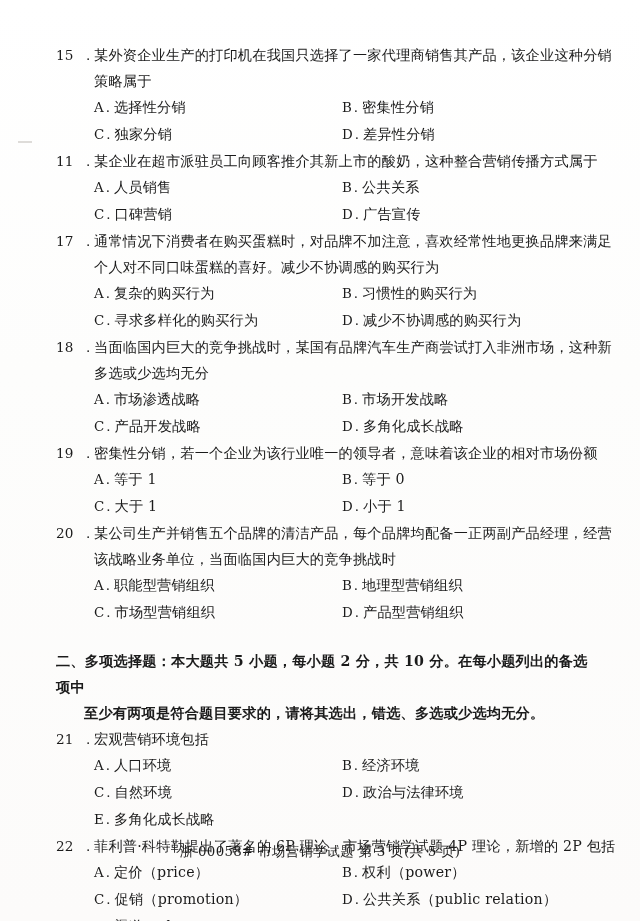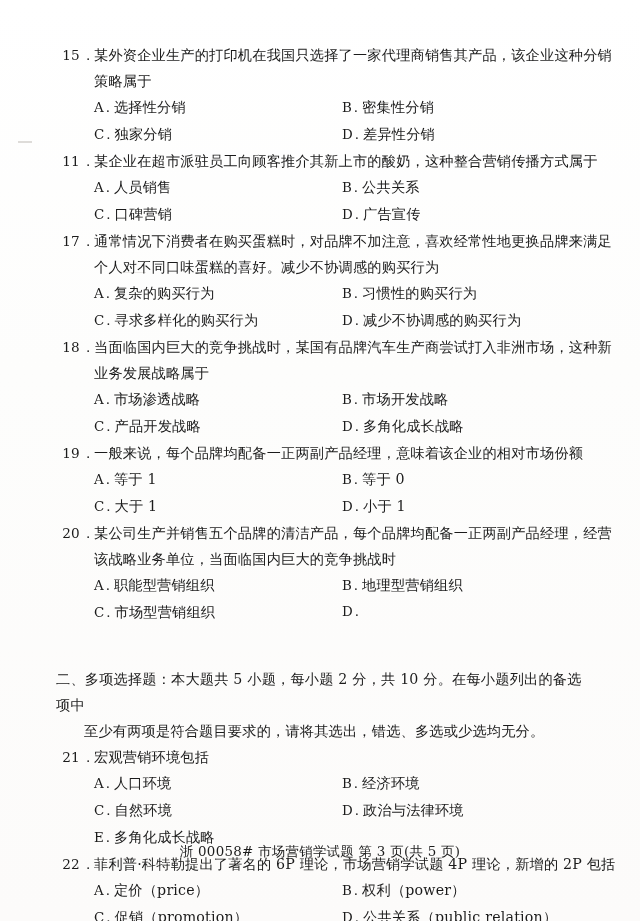--- a/index.html
+++ b/index.html
@@ -39,21 +39,21 @@
     display: flex;
     align-items: baseline;
     font-size: 14.2px;
     line-height: 26px;
     letter-spacing: 0.2px;
     white-space: nowrap;
   }
   .qnum {
     width: 30px;
     flex: 0 0 30px;
-    text-align: center;
+    text-align: left;
     font-size: 13.6px;
     font-family: "DejaVu Serif", "Liberation Serif", serif;
   }
   .qdot {
     width: 8px;
     flex: 0 0 8px;
     text-align: left;
     font-size: 13.6px;
   }
   .qtext {
@@ -87,25 +87,25 @@
   .optdot {
     font-size: 13.4px;
     margin-right: 4px;
   }
   .opttxt {
     letter-spacing: 0.2px;
   }
 
   
   .section-head {
-    font-weight: normal;
+    font-weight: bold;
     font-size: 14.2px;
     line-height: 26px;
     letter-spacing: 0.2px;
-    margin-top: 40px;
+    margin-top: 22px;
   }
   .section-head .l1 { display: block; }
   .section-head .l2 { display: block; padding-left: 28px; }
 
   
   .footer {
     position: absolute;
     left: 0;
     right: 0;
     top: 843px;
@@ -251,21 +251,21 @@
     </div>
   </div>
 
   <div class="q">
     <div class="qline">
       <span class="qnum">18</span>
       <span class="qdot">.</span>
       <span class="qtext">当面临国内巨大的竞争挑战时，某国有品牌汽车生产商尝试打入非洲市场，这种新</span>
     </div>
     <div class="qline qcont">
-      <span class="qtext">业务发展战略属于</span>
+      <span class="qtext">多选或少选均无分</span>
     </div>
     <div class="opts">
       <div class="optrow">
         <span class="opt col1">
           <span class="optlbl">A</span>
             <span class="optdot">.</span>
           <span class="opttxt">市场渗透战略</span>
         </span>
         <span class="opt col2">
           <span class="optlbl">B</span>
@@ -285,21 +285,21 @@
           <span class="opttxt">多角化成长战略</span>
         </span>
       </div>
     </div>
   </div>
 
   <div class="q">
     <div class="qline">
       <span class="qnum">19</span>
       <span class="qdot">.</span>
-      <span class="qtext">一般来说，每个品牌均配备一正两副产品经理，意味着该企业的相对市场份额</span>
+      <span class="qtext">密集性分销，若一个企业为该行业唯一的领导者，意味着该企业的相对市场份额</span>
     </div>
     <div class="opts">
       <div class="optrow">
         <span class="opt col1">
           <span class="optlbl">A</span>
             <span class="optdot">.</span>
           <span class="opttxt">等于 1</span>
         </span>
         <span class="opt col2">
           <span class="optlbl">B</span>
@@ -346,20 +346,21 @@
       </div>
       <div class="optrow">
         <span class="opt col1">
           <span class="optlbl">C</span>
             <span class="optdot">.</span>
           <span class="opttxt">市场型营销组织</span>
         </span>
         <span class="opt col2">
           <span class="optlbl">D</span>
             <span class="optdot">.</span>
+          <span class="opttxt">产品型营销组织</span>
         </span>
       </div>
     </div>
   </div>
 
   <div class="section-head">
     <span class="l1">二、多项选择题：本大题共 5 小题，每小题 2 分，共 10 分。在每小题列出的备选项中</span>
     <span class="l2">至少有两项是符合题目要求的，请将其选出，错选、多选或少选均无分。</span>
   </div>
 

